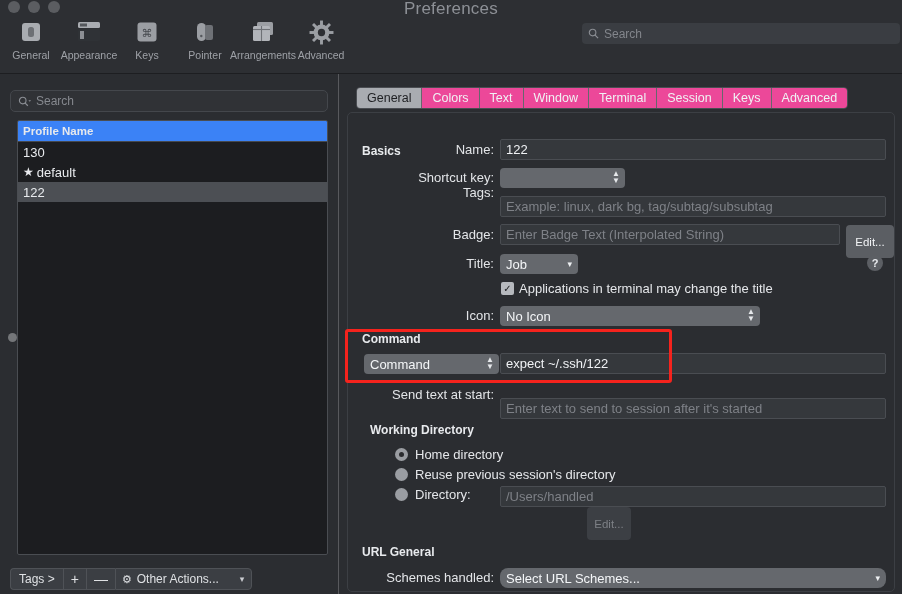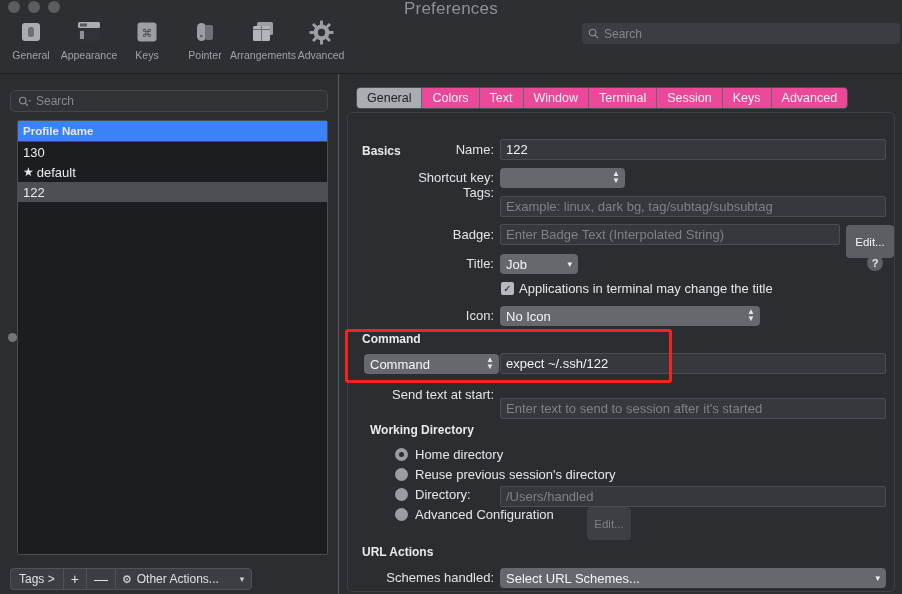--- a/index.html
+++ b/index.html
@@ -385,29 +385,25 @@
       <span class="rad"></span>
       <span class="t">Reuse previous session's directory</span>
     </div>
 
     <div class="radrow" style="left:47px; top:374px;">
       <span class="rad"></span>
       <span class="t">Directory:</span>
     </div>
     <div class="tfield ph-only" style="left:152px; top:373px; width:386px;">/Users/handled</div>
 
-    <div class="radrow" style="left:47px; top:394px;">
-      <span class="rad"></span>
-      <span class="t">Advanced Configuration</span>
-    </div>
     <div class="pbtn dim" style="left:239px; top:394px; width:44px;">Edit...</div>
 
-    <div class="sect" style="left:14px; top:432px;">URL Actions</div>
+    <div class="sect" style="left:14px; top:432px;">URL General</div>
 
     <div class="flabel" style="left:14px; top:457px; width:132px;">Schemes handled:</div>
-    <div class="popup" style="left:152px; top:455px; width:386px;">
+    <div class="popup" style="left:152px; top:455px; width:386px;border-radius:8px;">
       <span>Select URL Schemes...</span>
       <span class="caret">▾</span>
     </div>
   </div>
 </div>
 
 <div class="redbox" style="left:345px; top:329px; width:327px; height:54px;"></div>
 
 </body></html>

